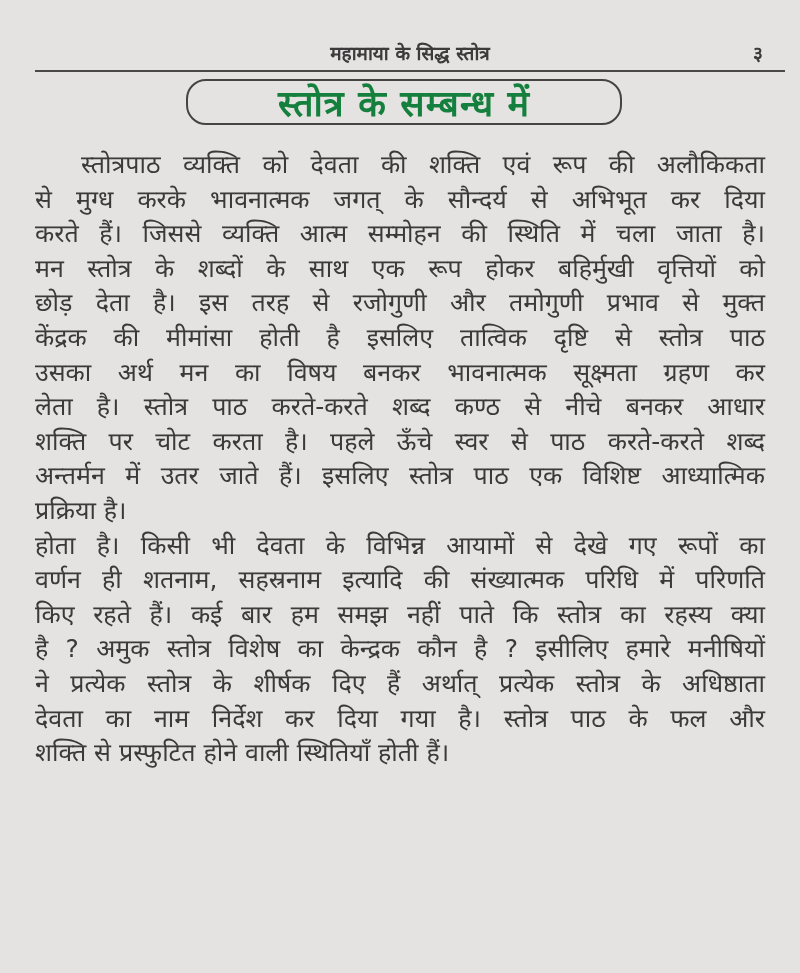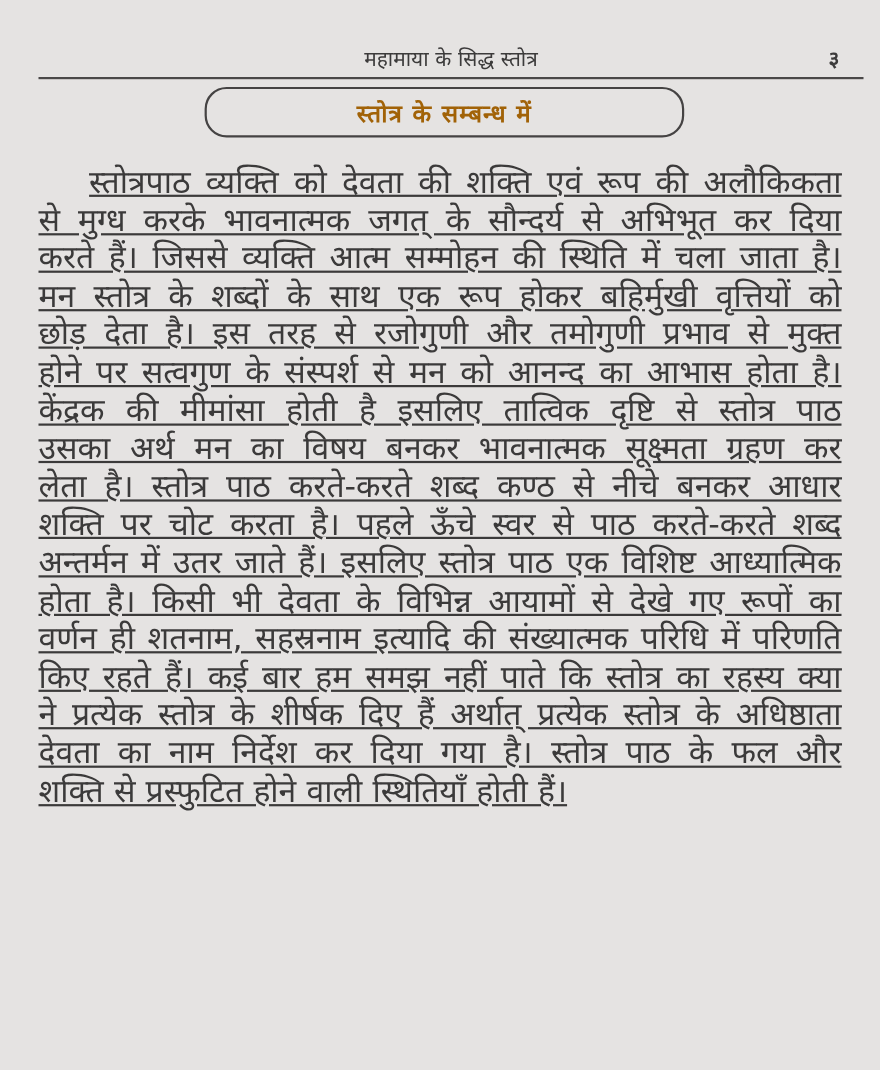--- a/index.html
+++ b/index.html
@@ -10,43 +10,43 @@
       font-family: "DejaVu Sans", sans-serif;
       position: relative;
     }
     .page { position: absolute; inset: 0; }
     .running-head {
       position: absolute; left: 35px; right: 15px; top: 38px; height: 32px;
       border-bottom: 2px solid #4a4848;
     }
     .running-title {
       position: absolute; left: 0; right: 0; top: 2px; text-align: center;
-      font-size: 19px; font-weight: normal; color: #3c3b3b;
+      font-size: 19px; font-weight: bold; color: #3c3b3b;
     }
     .page-number {
       position: absolute; right: 22px; top: 2px;
       font-size: 19px; font-weight: bold; color: #3c3b3b;
     }
     .chapter-title-box {
       position: absolute; left: 186px; top: 79px; width: 436px; height: 46px;
       border: 2.5px solid #454343; border-radius: 20px;
       display: flex; align-items: center; justify-content: center;
       box-sizing: border-box;
     }
     .chapter-title {
-      font-size: 22px; font-weight: bold; color: #a16207;
+      font-size: 36px; font-weight: bold; color: #15803d;
       letter-spacing: 1px;
     }
     .body-text {
       position: absolute; left: 35px; top: 148px; width: 730px;
     }
     .line {
       height: 34.6px; line-height: 34.6px;
-      font-size: 29px; white-space: nowrap;
-      text-align: justify; text-align-last: justify; text-decoration: underline;
+      font-size: 25px; white-space: nowrap;
+      text-align: justify; text-align-last: justify;
     }
     .line.indent { padding-left: 46px; }
     .line.last { text-align-last: left; }
     .para { margin: 0; }
   </style>
 </head>
 <body>
 
 <div class="page">
 
@@ -59,32 +59,33 @@
     <span class="chapter-title">स्तोत्र के सम्बन्ध में</span>
   </div>
 
   <div class="body-text">
     <div class="para">
       <div class="line indent">स्तोत्रपाठ व्यक्ति को देवता की शक्ति एवं रूप की अलौकिकता</div>
       <div class="line">से मुग्ध करके भावनात्मक जगत् के सौन्दर्य से अभिभूत कर दिया</div>
       <div class="line">करते हैं। जिससे व्यक्ति आत्म सम्मोहन की स्थिति में चला जाता है।</div>
       <div class="line">मन स्तोत्र के शब्दों के साथ एक रूप होकर बहिर्मुखी वृत्तियों को</div>
       <div class="line">छोड़ देता है। इस तरह से रजोगुणी और तमोगुणी प्रभाव से मुक्त</div>
-      <div class="line">होने पर सत्वगुण के संस्पर्श से मन को आनन्द का आभास होता है।</div>
     </div>
     <div class="para">
       <div class="line">केंद्रक की मीमांसा होती है इसलिए तात्विक दृष्टि से स्तोत्र पाठ</div>
       <div class="line">उसका अर्थ मन का विषय बनकर भावनात्मक सूक्ष्मता ग्रहण कर</div>
       <div class="line">लेता है। स्तोत्र पाठ करते-करते शब्द कण्ठ से नीचे बनकर आधार</div>
       <div class="line">शक्ति पर चोट करता है। पहले ऊँचे स्वर से पाठ करते-करते शब्द</div>
       <div class="line">अन्तर्मन में उतर जाते हैं। इसलिए स्तोत्र पाठ एक विशिष्ट आध्यात्मिक</div>
+      <div class="line last">प्रक्रिया है।</div>
     </div>
     <div class="para">
       <div class="line">होता है। किसी भी देवता के विभिन्न आयामों से देखे गए रूपों का</div>
       <div class="line">वर्णन ही शतनाम, सहस्रनाम इत्यादि की संख्यात्मक परिधि में परिणति</div>
       <div class="line">किए रहते हैं। कई बार हम समझ नहीं पाते कि स्तोत्र का रहस्य क्या</div>
+      <div class="line">है ? अमुक स्तोत्र विशेष का केन्द्रक कौन है ? इसीलिए हमारे मनीषियों</div>
       <div class="line">ने प्रत्येक स्तोत्र के शीर्षक दिए हैं अर्थात् प्रत्येक स्तोत्र के अधिष्ठाता</div>
       <div class="line">देवता का नाम निर्देश कर दिया गया है। स्तोत्र पाठ के फल और</div>
       <div class="line last">शक्ति से प्रस्फुटित होने वाली स्थितियाँ होती हैं।</div>
     </div>
   </div>
 
 </div>
 
 </body></html>

